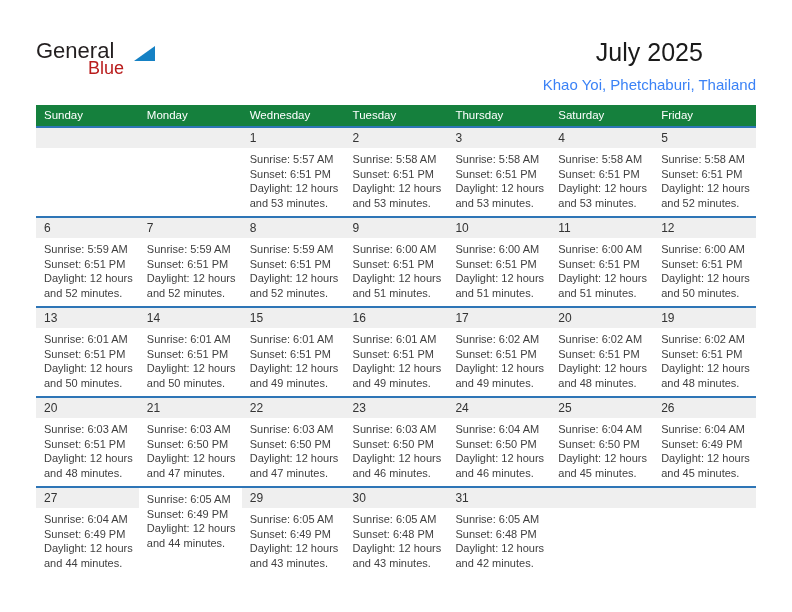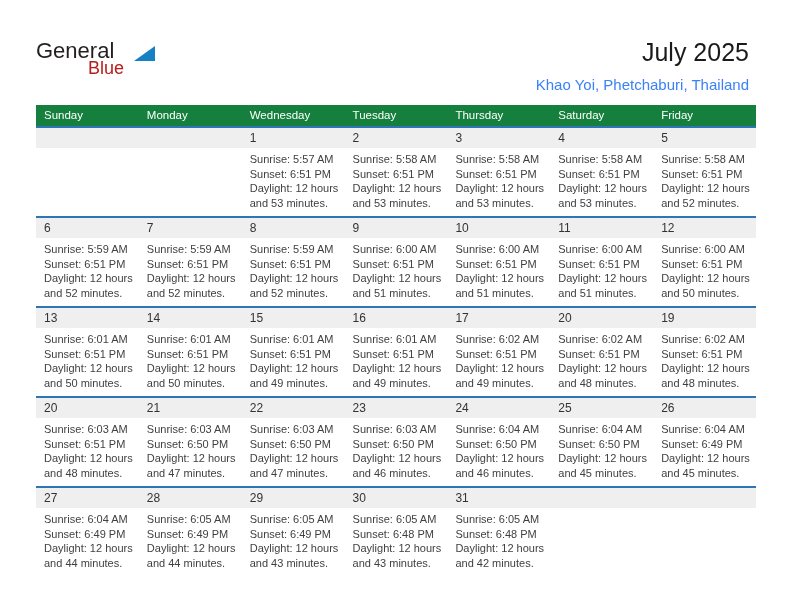--- a/index.html
+++ b/index.html
@@ -7,21 +7,21 @@
   body { font-family: "Liberation Sans", "DejaVu Sans", sans-serif; color: #3f3f3f; }
   .page { position: relative; width: 792px; height: 612px; }
 
   
   .logo { position: absolute; left: 36px; top: 38px; width: 120px; height: 46px; }
   .logo-line1 { font-size: 22px; color: #231f20; letter-spacing: 0px; display: flex; align-items: flex-end; gap: 19px; }
   .logo-tri { width: 0; height: 0; border-bottom: 15px solid #1581c4; border-left: 21px solid transparent; margin-left: 1px; margin-bottom: 3px; }
   .logo-line2 { font-size: 18px; color: #b91c1c; margin-left: 52px; margin-top: -6px; }
 
   
-  .titles { position: absolute; right: 43px; top: 38px; text-align: right; }
+  .titles { position: absolute; right: 36px; top: 38px; text-align: center; }
   .month-title { font-size: 25px; color: #1a1a1a; }
   .location { font-size: 15px; color: #3b82f6; margin-top: 9px; }
 
   
   .calendar { position: absolute; left: 36px; top: 105px; width: 720px; }
   .dow-row { display: grid; grid-template-columns: repeat(7, 1fr); background: #15803d; height: 21px; }
   .dow-cell { color: #ffffff; font-size: 11.5px; line-height: 21px; padding-left: 8px; overflow: hidden; }
   .week { display: grid; grid-template-columns: repeat(7, 1fr); border-top: 2px solid #2e75b6; height: 90px; }
   .cell { overflow: hidden; }
   .cell .num { height: 20px; background: #efefef; font-size: 12px; line-height: 20px; color: #333333; padding-left: 8px; }
@@ -311,21 +311,20 @@
           <div class="cell">
             <div class="num">27</div>
             <div class="body">
               <div>Sunrise: 6:04 AM</div>
               <div>Sunset: 6:49 PM</div>
               <div>Daylight: 12 hours</div>
               <div>and 44 minutes.</div>
             </div>
           </div>
           <div class="cell">
-            <div class="num">28</div>
             <div class="body">
               <div>Sunrise: 6:05 AM</div>
               <div>Sunset: 6:49 PM</div>
               <div>Daylight: 12 hours</div>
               <div>and 44 minutes.</div>
             </div>
           </div>
           <div class="cell">
             <div class="num">29</div>
             <div class="body">

